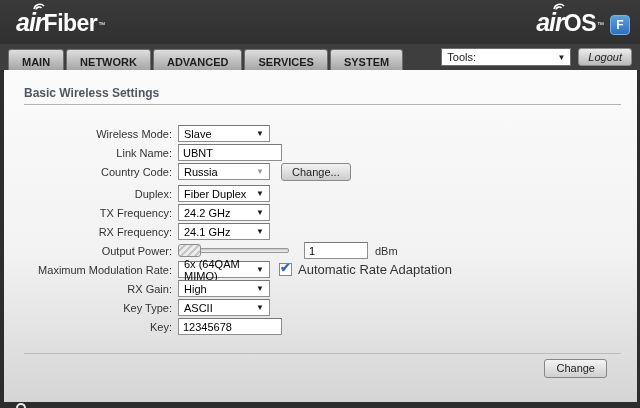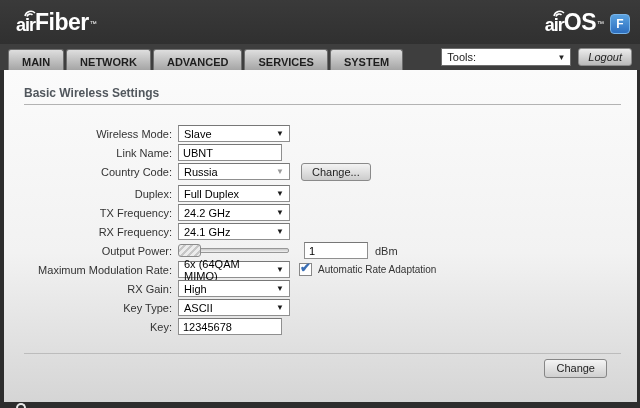--- a/index.html
+++ b/index.html
@@ -11,21 +11,21 @@
     overflow:hidden;
   }
   
   .header {
     height:44px;
     background:linear-gradient(#3a3a3a,#303030);
     display:flex; align-items:center; justify-content:space-between;
     padding:0 10px 0 16px;
   }
   .brand { color:#fff; display:flex; align-items:flex-end; position:relative; }
-  .brand .air { font-weight:bold; font-size:18px; letter-spacing:-1px; position:relative; }
+  .brand .air { font-style:italic; font-weight:bold; font-size:25px; letter-spacing:-1px; position:relative; }
   .brand .waves { position:absolute; top:-7px; right:-2px; }
   .brand .prod { font-size:23px; font-weight:600; letter-spacing:-0.5px; }
   .brand .tm { font-size:7px; vertical-align:top; position:relative; top:-9px; left:1px; }
   .f-badge {
     width:20px; height:20px; margin-left:7px; margin-bottom:2px;
     background:linear-gradient(#5aa2e0,#2d6fc0);
     border:1px solid #79b4e8; border-radius:4px;
     color:#fff; font-size:12px; font-weight:bold;
     display:flex; align-items:center; justify-content:center;
   }
@@ -64,21 +64,21 @@
     background:linear-gradient(180deg,#fbfbfb 0%,#f2f2f2 55%,#d5d5d5 100%);
     padding:16px 16px 0 20px;
   }
   .section-title {
     font-size:12px; font-weight:bold; color:#51575d;
     border-bottom:1px solid #b3b3b3; padding-bottom:4px; margin-bottom:19px;
   }
   .row { display:flex; align-items:center; height:19px; }
   .lbl { width:154px; text-align:right; padding-right:6px; font-size:11px; color:#333; }
   .sel {
-    width:112px; height:17px; background:#fff;
+    width:92px; height:17px; background:#fff;
     border:1px solid #8f8f8f; border-top-color:#777;
     display:flex; align-items:center; justify-content:space-between;
     padding:0 5px; font-size:11px; color:#000; cursor:pointer;
   }
   .sel .arrow { font-size:8px; color:#1a1a1a; line-height:1; }
   .sel.disabled .arrow { color:#9a9a9a; }
   .txt {
     width:104px; height:17px; background:#fff;
     border:1px solid #8f8f8f; border-top-color:#777;
     font-size:11px; color:#000; padding:0 4px;
@@ -104,21 +104,21 @@
   .power-input { width:64px; margin-left:14px; }
   .unit { font-size:11px; color:#333; margin-left:7px; }
   .checkbox {
     width:13px; height:13px; margin-left:9px; position:relative;
     background:#fff; border:1px solid #888; cursor:pointer;
   }
   .checkbox .tick {
     position:absolute; left:0px; top:-4px;
     color:#3b6fb5; font-size:13px; font-weight:bold;
   }
-  .chk-label { font-size:10px; color:#333; margin-left:6px; }
+  .chk-label { font-size:13px; color:#333; margin-left:6px; }
   .gap3 { margin-top:3px; }
   .sec2 { margin-top:4px; }
   .footer-rule { border-top:1px solid #bcbcbc; margin-top:17px; }
   .footer-row { display:flex; justify-content:flex-end; padding:5px 14px 0 0; }
   .btn-change {
     height:19px; padding:0 11px;
     font-size:11px; color:#222; line-height:17px;
     background:linear-gradient(#f4f4f4,#cfcfcf);
     border:1px solid #868686; border-radius:3px; cursor:pointer;
   }
@@ -195,21 +195,21 @@
     <div class="sel disabled">
       <span>Russia</span>
       <span class="arrow">▼</span>
     </div>
     <div class="btn-small">Change...</div>
   </div>
 
   <div class="row gap3">
     <span class="lbl">Duplex:</span>
     <div class="sel">
-      <span>Full Duplex</span>
+      <span>Fiber Duplex</span>
       <span class="arrow">▼</span>
     </div>
   </div>
 
   <div class="row">
     <span class="lbl">TX Frequency:</span>
     <div class="sel">
       <span>24.2 GHz</span>
       <span class="arrow">▼</span>
     </div>

